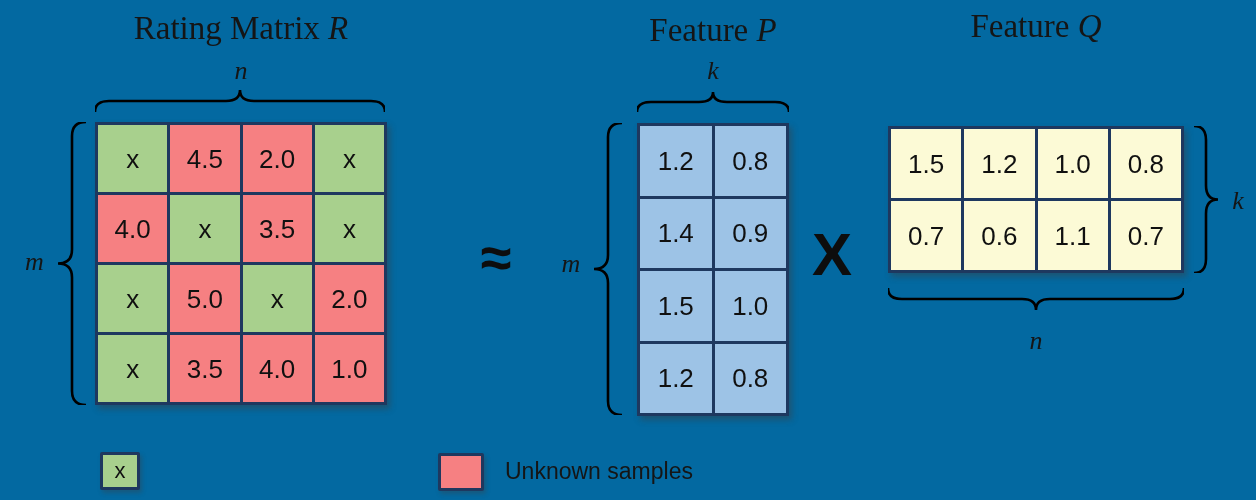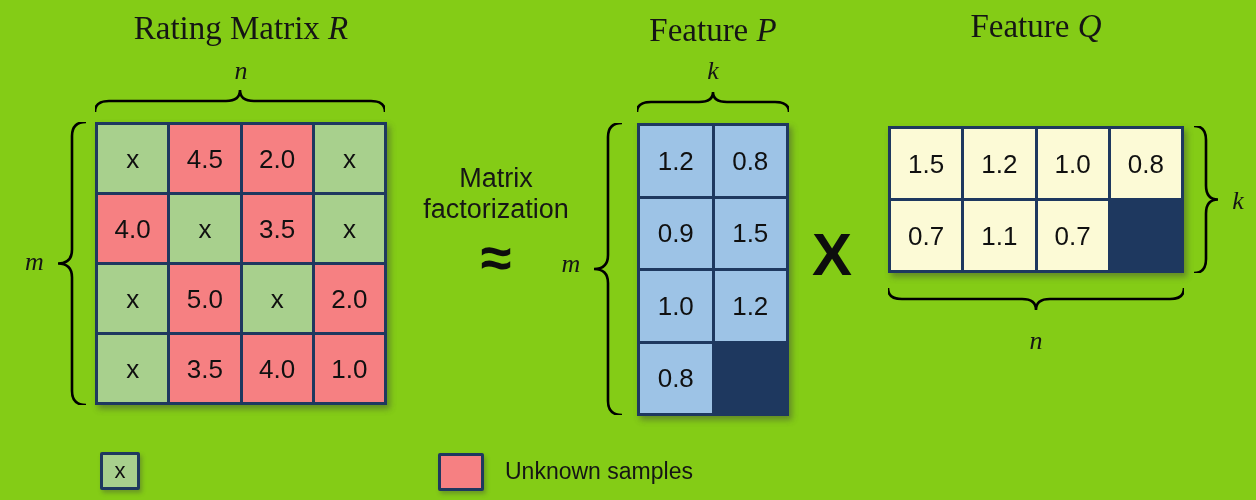--- a/index.html
+++ b/index.html
@@ -1,17 +1,17 @@
 <!DOCTYPE html>
 <html style="--unknown: #a8d08d; --observed: #f68082; --feature_p: #9dc3e6; --feature_q: #fcfad6; --border: #1e385f;"><head>
 <meta charset="utf-8">
 <style>
   html,body{margin:0;padding:0;background:#fff;}
   .canvas{
-    position:relative;width:1256px;height:500px;background:#84cc16;overflow:hidden;
+    position:relative;width:1256px;height:500px;background:#0369a1;overflow:hidden;
     font-family:"Liberation Sans",sans-serif;color:#111;
   }
   .abs{position:absolute;}
   .serif-title{
     font-family:"Liberation Serif",serif;font-size:33px;color:#151515;
     text-align:center;white-space:nowrap;
   }
   .serif-title i{font-style:italic;}
   .dim-label{
     font-family:"Liberation Serif",serif;font-style:italic;font-size:26px;
@@ -74,60 +74,58 @@
       <div class="cell c-unknown">x</div>
       <div class="cell c-observed">5.0</div>
       <div class="cell c-unknown">x</div>
       <div class="cell c-observed">2.0</div>
       <div class="cell c-unknown">x</div>
       <div class="cell c-observed">3.5</div>
       <div class="cell c-observed">4.0</div>
       <div class="cell c-observed">1.0</div>
     </div>
 
-  <div class="abs op-label" style="left:402px;top:163px;width:188px;">
-    <div>Matrix</div>
-    <div>factorization</div>
-  </div>
   <div class="abs approx" style="left:458px;top:230px;width:76px;">≈</div>
 
   <div class="abs serif-title" style="left:637px;top:12px;width:152px;"><span>Feature</span>&nbsp;<i>P</i></div>
 
   <div class="abs dim-label" style="left:637px;top:56px;width:152px;">k</div>
 
   <svg class="abs brace" style="left:637px;top:92px;" width="152" height="20">
       <path d="M0 20 Q0 10 14 10 L62 10 Q76 10 76 0 Q76 10 90 10 L138 10 Q152 10 152 20"></path>
     </svg>
 
   <div class="abs dim-label" style="left:550px;top:249px;width:42px;">m</div>
 
   <svg class="abs brace" style="left:594px;top:123px;" width="28" height="292">
       <path d="M28 0 Q14 0 14 14 L14 132 Q14 146 0 146 Q14 146 14 160 L14 278 Q14 292 28 292"></path>
     </svg>
 
   <div class="abs matrix" id="matrix-p" style="left:637px;top:123px;width:152px;height:293px;grid-template-columns:repeat(2,1fr);grid-template-rows:repeat(4,1fr);">
       <div class="cell c-p">1.2</div>
       <div class="cell c-p">0.8</div>
+      <div class="cell c-p">1.4</div>
       <div class="cell c-p">0.9</div>
       <div class="cell c-p">1.5</div>
       <div class="cell c-p">1.0</div>
       <div class="cell c-p">1.2</div>
       <div class="cell c-p">0.8</div>
     </div>
 
   <div class="abs multiply" style="left:800px;top:225px;width:64px;">X</div>
 
   <div class="abs serif-title" style="left:888px;top:8px;width:296px;"><span>Feature</span>&nbsp;<i>Q</i></div>
 
   <div class="abs matrix" id="matrix-q" style="left:888px;top:126px;width:296px;height:147px;grid-template-columns:repeat(4,1fr);grid-template-rows:repeat(2,1fr);">
       <div class="cell c-q">1.5</div>
       <div class="cell c-q">1.2</div>
       <div class="cell c-q">1.0</div>
       <div class="cell c-q">0.8</div>
       <div class="cell c-q">0.7</div>
+      <div class="cell c-q">0.6</div>
       <div class="cell c-q">1.1</div>
       <div class="cell c-q">0.7</div>
     </div>
 
   <svg class="abs brace" style="left:1194px;top:126px;" width="24" height="147">
       <path d="M0 0 Q12 0 12 14 L12 59.5 Q12 73.5 24 73.5 Q12 73.5 12 87.5 L12 133 Q12 147 0 147"></path>
     </svg>
 
   <div class="abs dim-label" style="left:1220px;top:186px;width:36px;">k</div>
 

